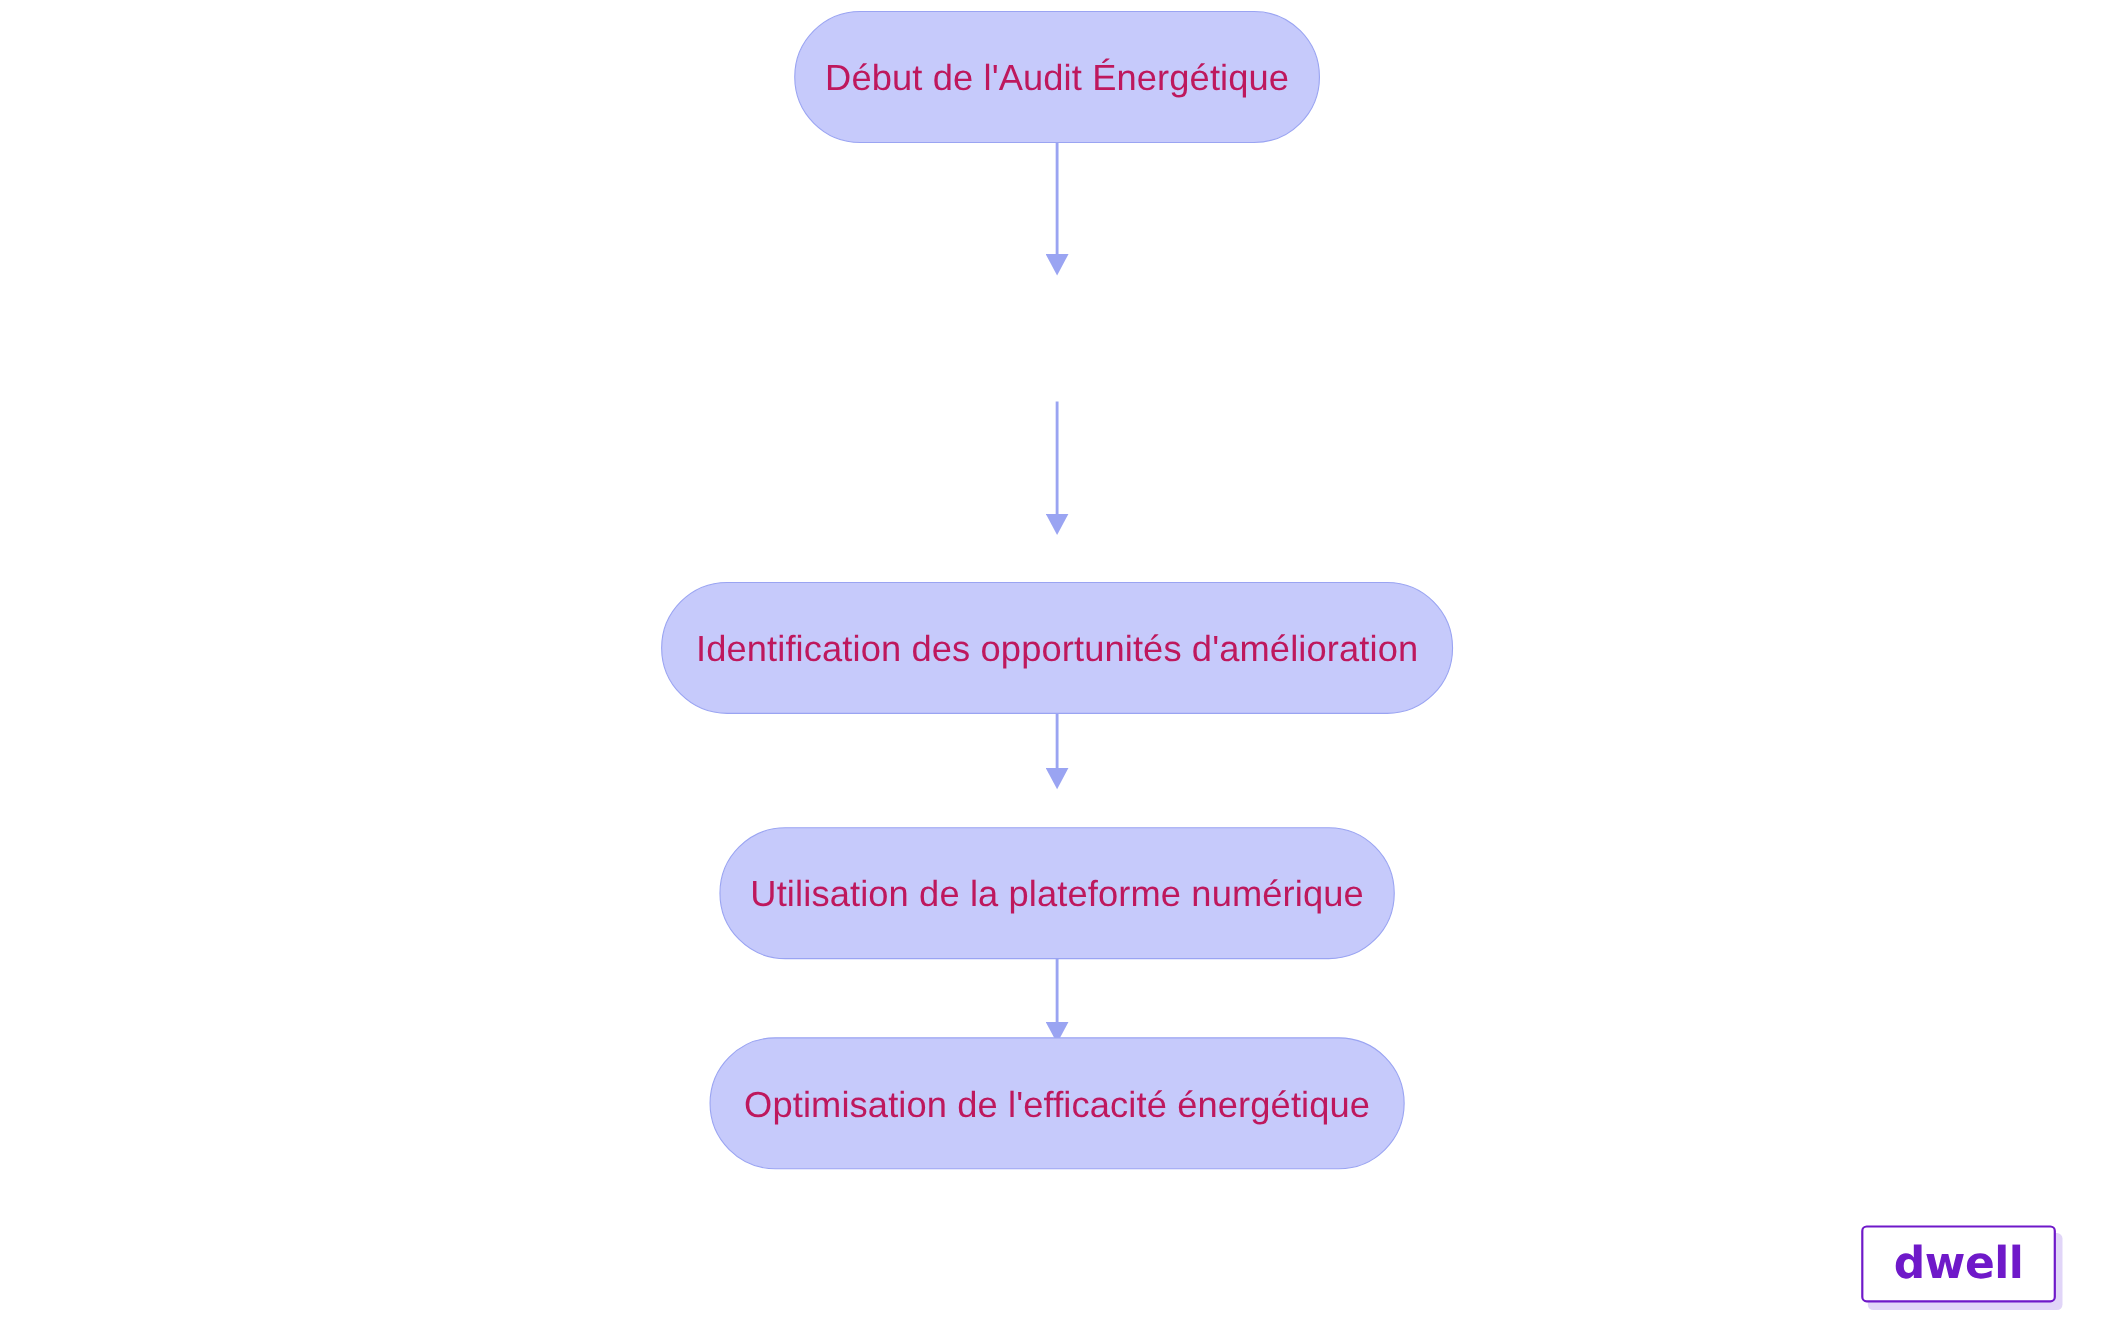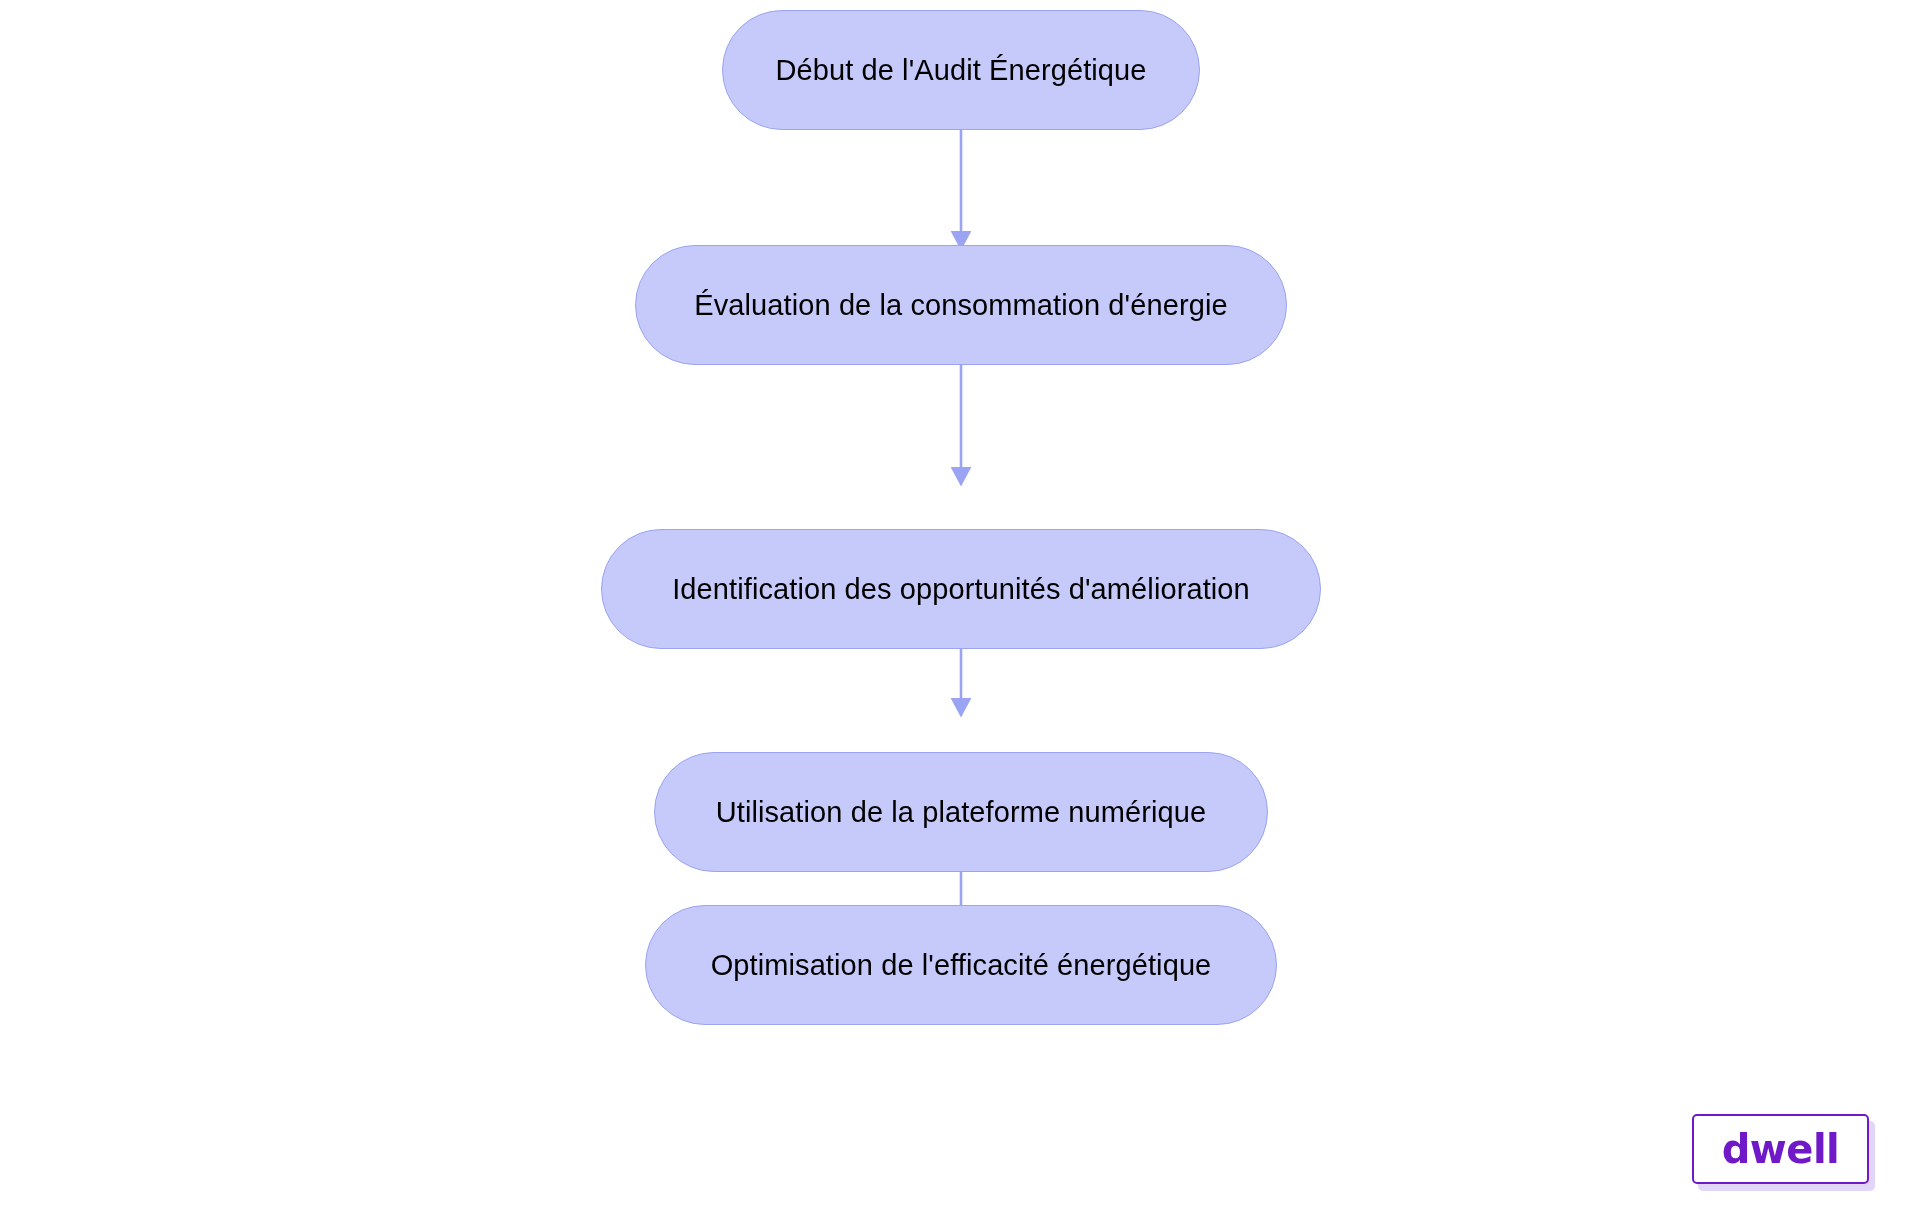--- a/index.html
+++ b/index.html
@@ -24,23 +24,23 @@
   }
   .node {
     position: absolute;
     box-sizing: border-box;
     background: #c6cafb;
     border: 1.6px solid #9aa4f2;
     border-radius: 999px;
     display: flex;
     align-items: center;
     justify-content: center;
-    color: #000000;
+    color: #be185d;
     font-family: "Liberation Sans", sans-serif;
-    font-size: 29px;
+    font-size: 33px;
     font-weight: 400;
     letter-spacing: 0.1px;
     white-space: nowrap;
     line-height: 1;
   }
   .node-label {
     display: block;
     padding: 0 34px;
   }
   #logo-badge {
@@ -89,33 +89,30 @@
     </g>
     <g>
       <line x1="961" y1="832" x2="961" y2="930" stroke="#9aa4f2" stroke-width="2.6" marker-end="url(#arrowhead)"></line>
     </g>
   </svg>
 
   <div class="node" id="node-1" style="left:722px; top:10px; width:478px; height:120px;">
     <span class="node-label">Début de l'Audit Énergétique</span>
   </div>
 
-  <div class="node" id="node-2" style="left:635px; top:245px; width:652px; height:120px;">
-    <span class="node-label">Évaluation de la consommation d'énergie</span>
-  </div>
 
   <div class="node" id="node-3" style="left:601px; top:481px; width:720px; height:120px;margin-top:48px;">
     <span class="node-label">Identification des opportunités d'amélioration</span>
   </div>
 
   <div class="node" id="node-4" style="left:654px; top:752px; width:614px; height:120px;">
     <span class="node-label">Utilisation de la plateforme numérique</span>
   </div>
 
-  <div class="node" id="node-5" style="left:645px; top:905px; width:632px; height:120px;">
+  <div class="node" id="node-5" style="left:645px; top:943px; width:632px; height:120px;">
     <span class="node-label">Optimisation de l'efficacité énergétique</span>
   </div>
 
   <div id="logo-badge">
     <span id="logo-text">dwell</span>
   </div>
 
 </div>
 
 </body></html>

